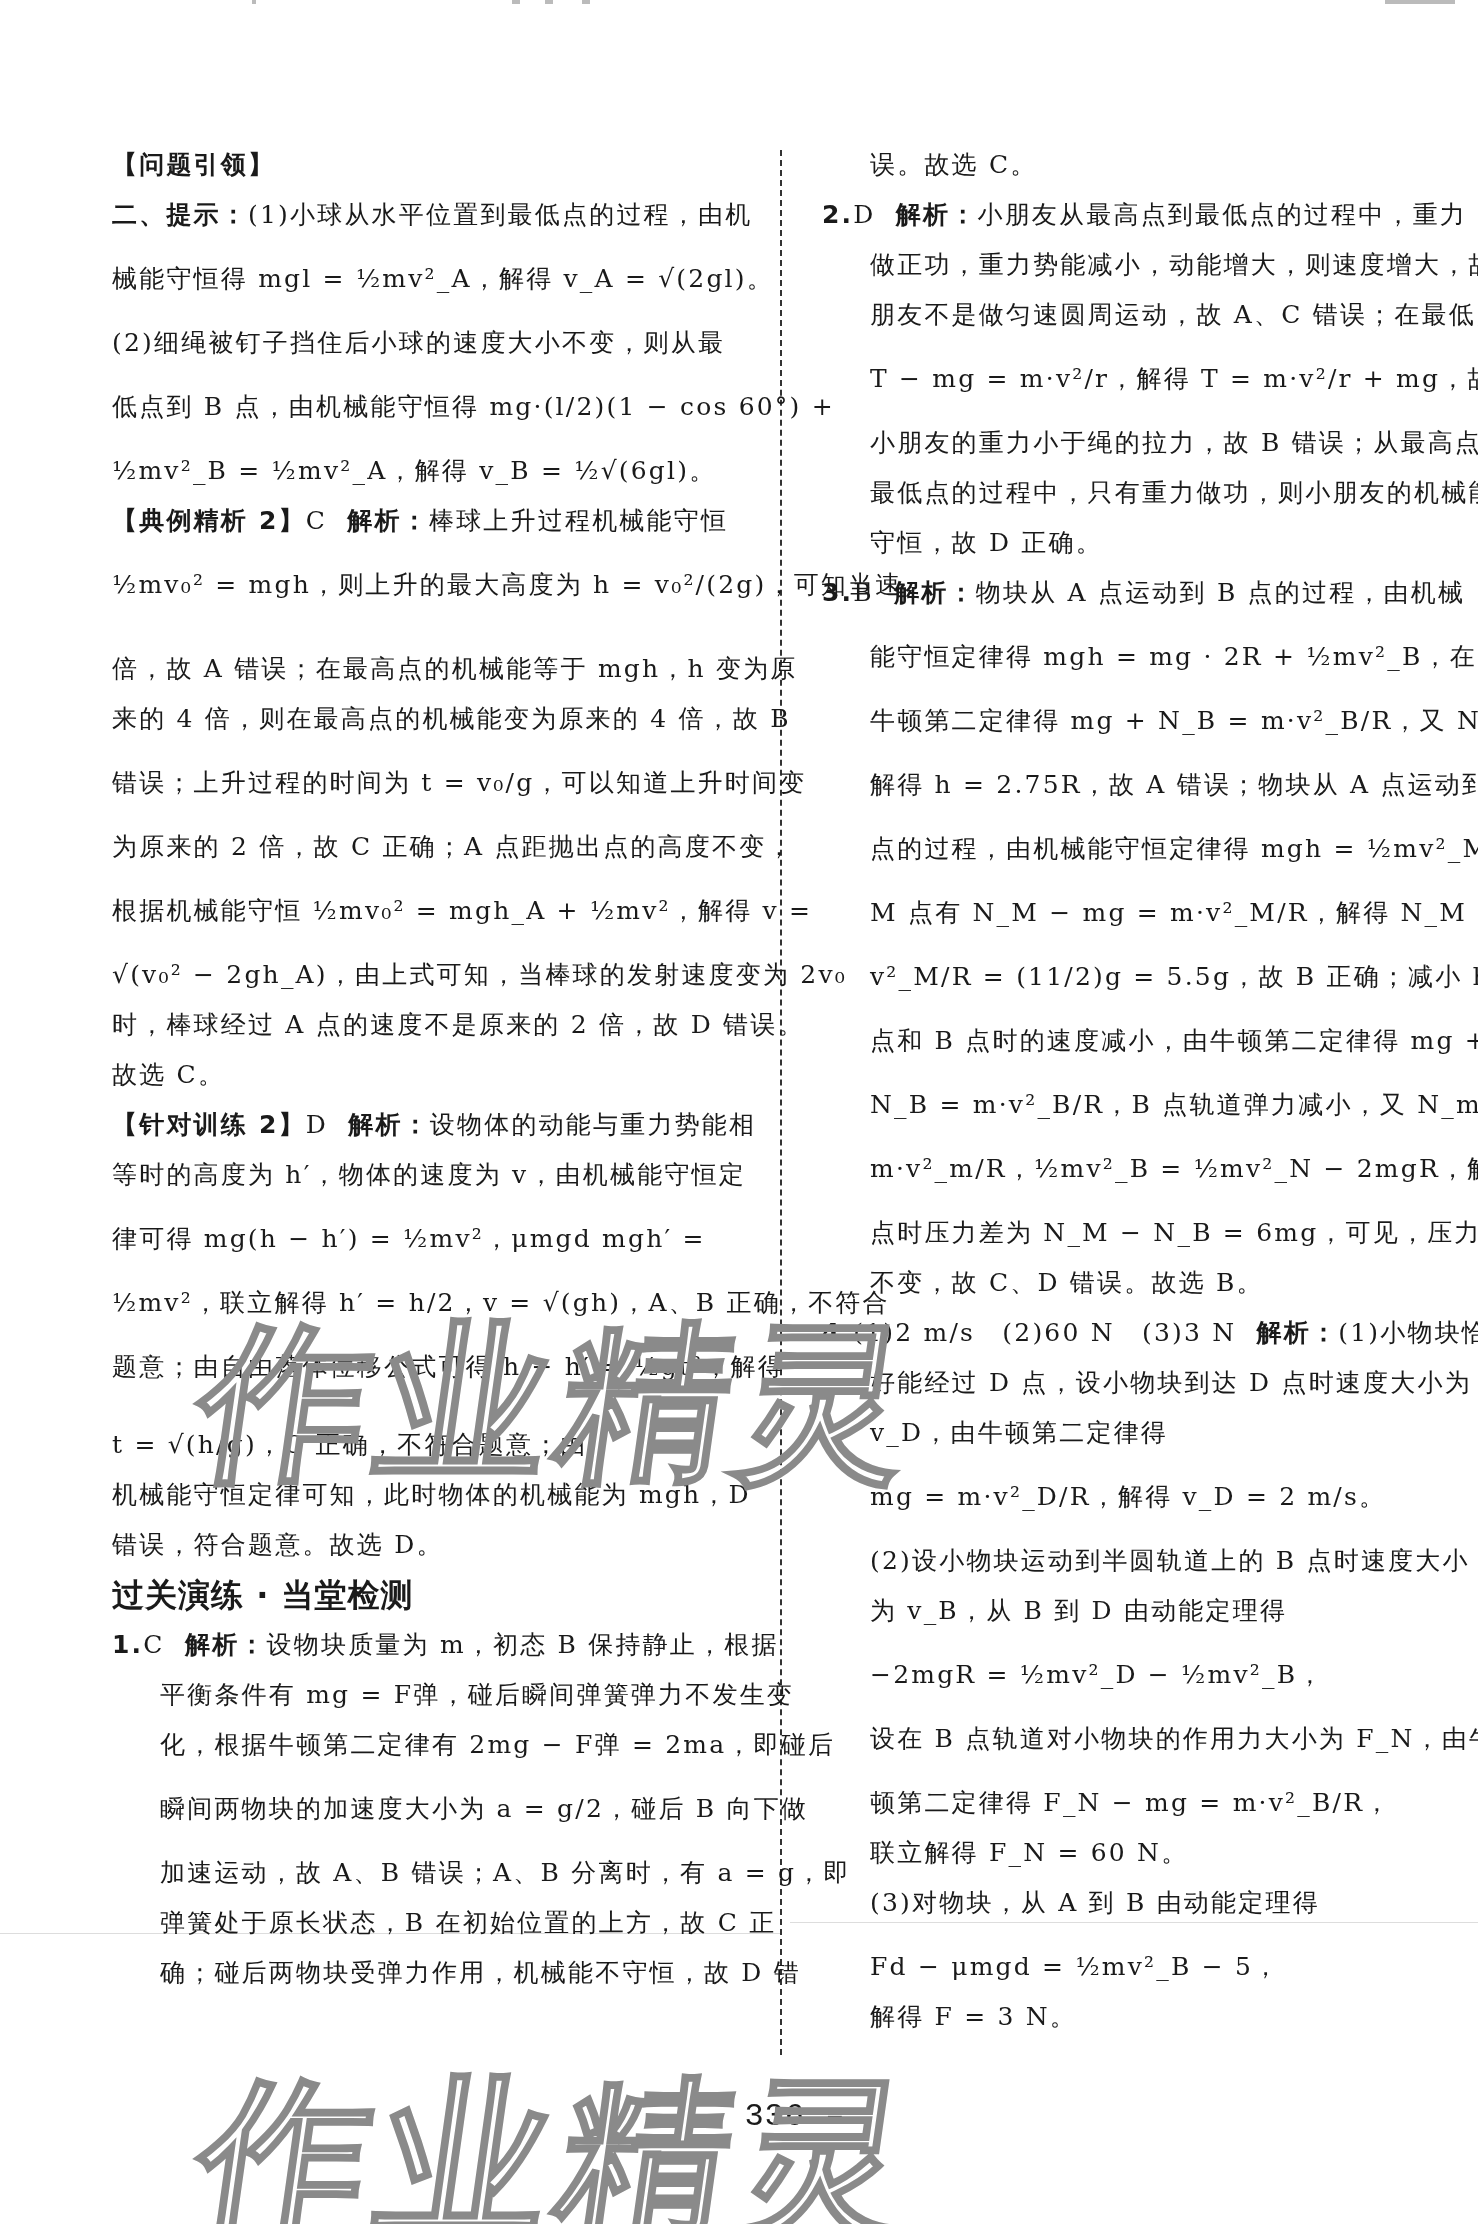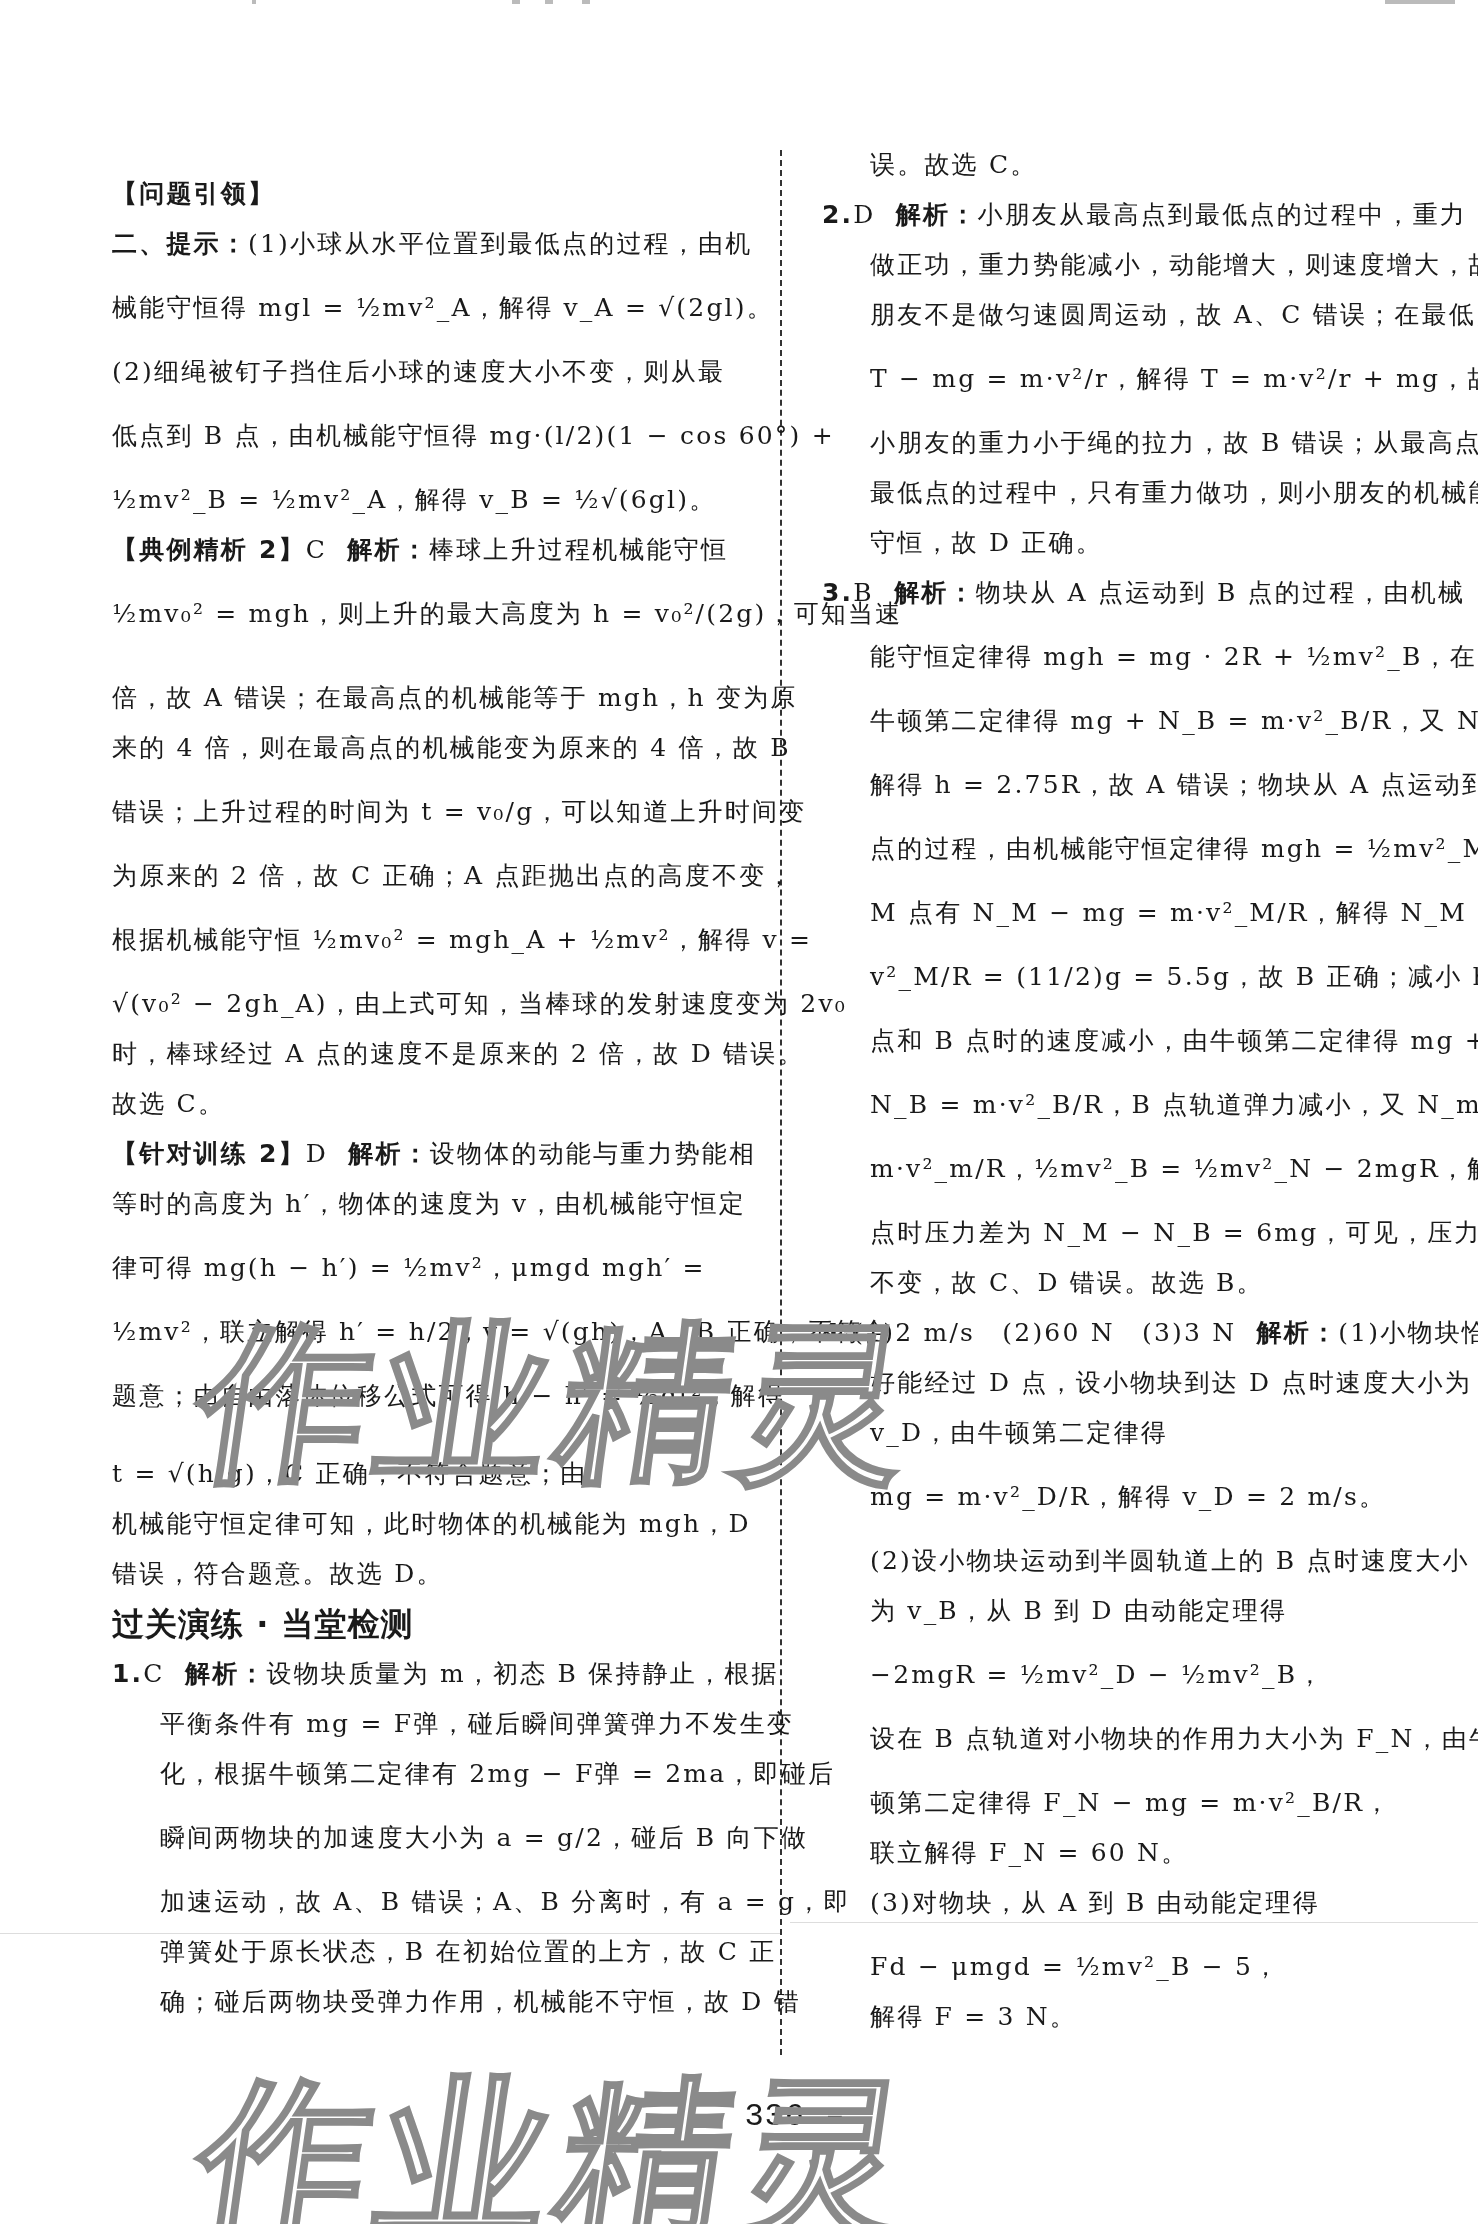--- a/index.html
+++ b/index.html
@@ -1,19 +1,19 @@
 <!DOCTYPE html>
 <html><head>
 <meta charset="utf-8">
 <style>
   html, body { margin: 0; padding: 0; background: #ffffff; }
   body { width: 1478px; height: 2224px; position: relative; overflow: hidden;
          font-family: "DejaVu Serif", "Liberation Serif", serif; color: #1a1a1a; }
   .col { position: absolute; top: 150px; }
-  .col-left { left: 112px; width: 660px; margin-top: 29px; }
+  .col-left { left: 112px; width: 660px; }
   .col-right { left: 822px; width: 636px; }
   .divider { position: absolute; left: 780px; top: 150px; width: 0; height: 1905px;
              border-left: 2px dashed #333; }
   .line { font-size: 25px; line-height: 30px; letter-spacing: 2.2px; white-space: nowrap; }
   .gap-s { height: 20px; }
   .gap-m { height: 34px; }
   .gap-l { height: 48px; }
   .h { font-family: "DejaVu Sans", "Liberation Sans", sans-serif; font-weight: bold; }
   .head { font-family: "DejaVu Sans", "Liberation Sans", sans-serif; font-weight: bold;
           font-size: 32px; letter-spacing: 1px; }

